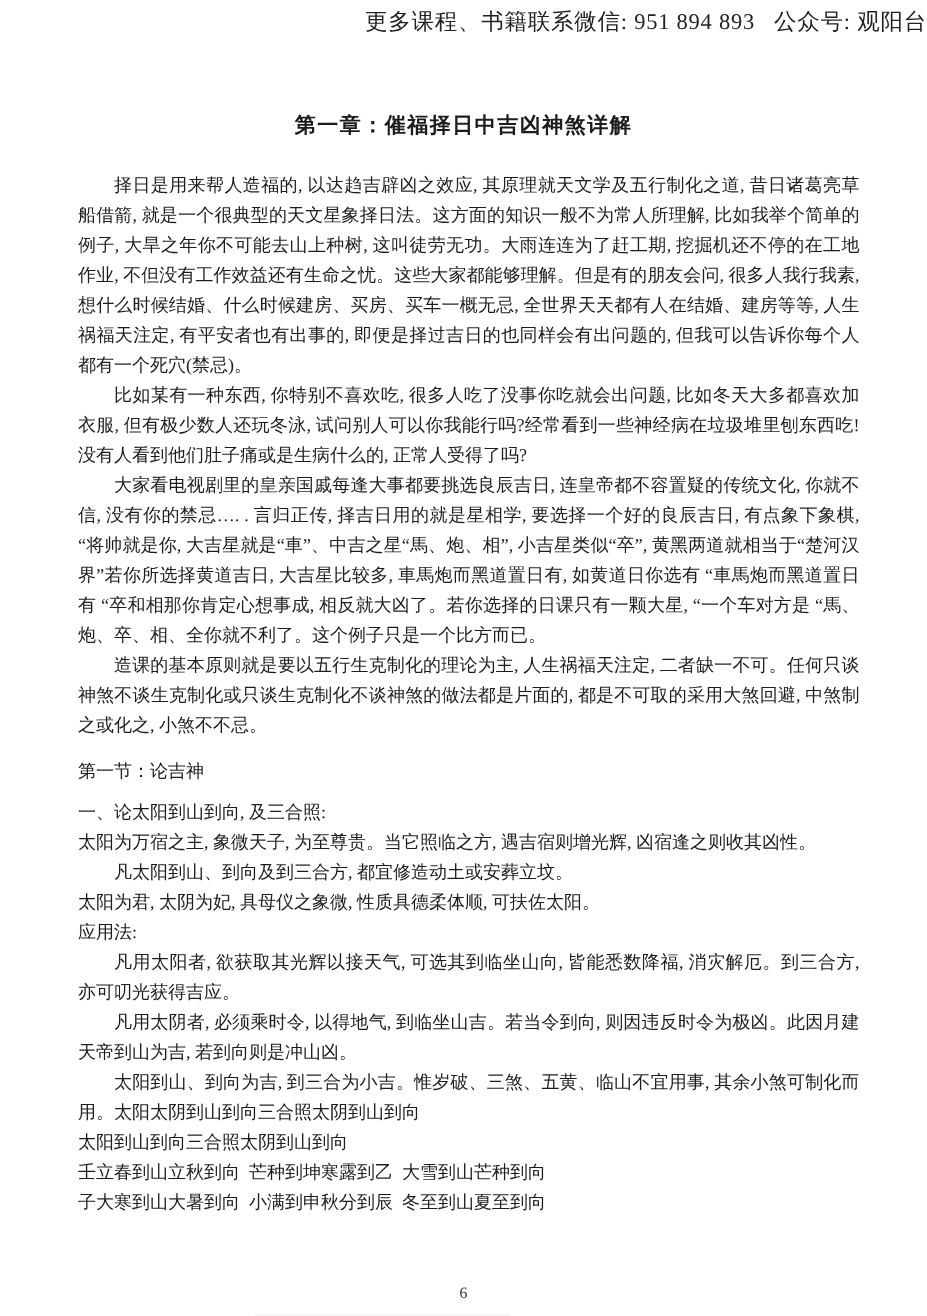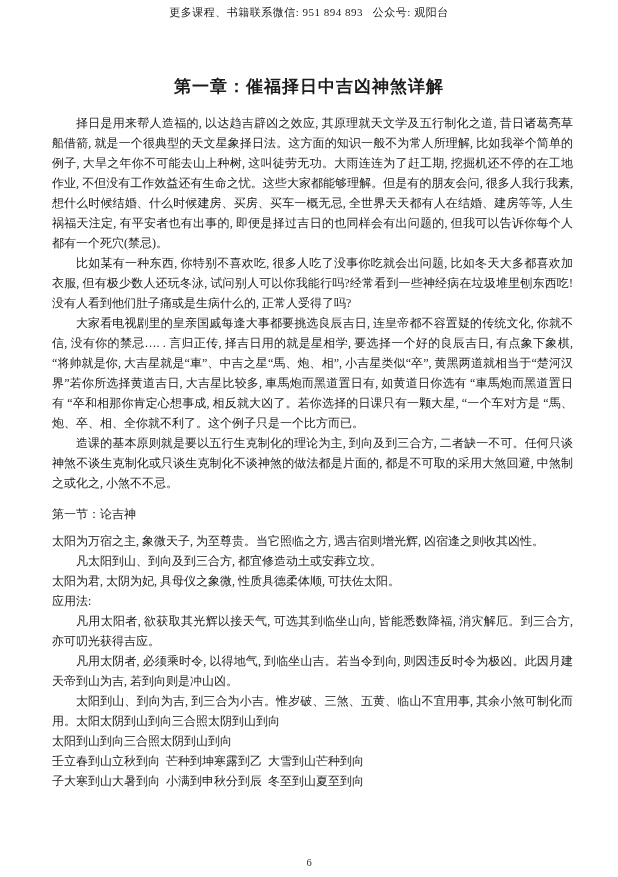--- a/index.html
+++ b/index.html
@@ -7,31 +7,31 @@
     position:relative;
     width:618px;height:877px;
     margin:0 auto;
     background:#ffffff;
     overflow:hidden;
     color:#1c1c1c;
     font-family:"Liberation Serif","DejaVu Serif",serif;
   }
   .header-line{
     position:absolute;top:5px;left:0;right:0;
-    text-align:center;
-    font-size:11px;
+    text-align:right;
+    font-size:15px;
     letter-spacing:.5px;
     color:#222;
     white-space:pre-wrap;
   }
   .chapter-title{
     position:absolute;top:75px;left:0;right:0;
     margin:0;
     text-align:center;
-    font-size:17px;
+    font-size:14px;
     font-weight:700;
     letter-spacing:1px;
   }
   .body-block{
     position:absolute;top:113px;left:52px;width:521px;
     font-size:12px;
     line-height:20px;
     text-align:justify;
   }
   .para{margin:0;text-indent:2em;}
@@ -56,24 +56,25 @@
   <h1 class="chapter-title">第一章：催福择日中吉凶神煞详解</h1>
 
   <div class="body-block">
 
     <p class="para">择日是用来帮人造福的, 以达趋吉辟凶之效应, 其原理就天文学及五行制化之道, 昔日诸葛亮草船借箭, 就是一个很典型的天文星象择日法。这方面的知识一般不为常人所理解, 比如我举个简单的例子, 大旱之年你不可能去山上种树, 这叫徒劳无功。大雨连连为了赶工期, 挖掘机还不停的在工地作业, 不但没有工作效益还有生命之忧。这些大家都能够理解。但是有的朋友会问, 很多人我行我素, 想什么时候结婚、什么时候建房、买房、买车一概无忌, 全世界天天都有人在结婚、建房等等, 人生祸福天注定, 有平安者也有出事的, 即便是择过吉日的也同样会有出问题的, 但我可以告诉你每个人都有一个死穴(禁忌)。</p>
 
     <p class="para">比如某有一种东西, 你特别不喜欢吃, 很多人吃了没事你吃就会出问题, 比如冬天大多都喜欢加衣服, 但有极少数人还玩冬泳, 试问别人可以你我能行吗?经常看到一些神经病在垃圾堆里刨东西吃!没有人看到他们肚子痛或是生病什么的, 正常人受得了吗?</p>
 
     <p class="para">大家看电视剧里的皇亲国戚每逢大事都要挑选良辰吉日, 连皇帝都不容置疑的传统文化, 你就不信, 没有你的禁忌…. . 言归正传, 择吉日用的就是星相学, 要选择一个好的良辰吉日, 有点象下象棋, “将帅就是你, 大吉星就是“車”、中吉之星“馬、炮、相”, 小吉星类似“卒”, 黄黑两道就相当于“楚河汉界”若你所选择黄道吉日, 大吉星比较多, 車馬炮而黑道置日有, 如黄道日你选有 “車馬炮而黑道置日有 “卒和相那你肯定心想事成, 相反就大凶了。若你选择的日课只有一颗大星, “一个车对方是 “馬、炮、卒、相、全你就不利了。这个例子只是一个比方而已。</p>
 
-    <p class="para">造课的基本原则就是要以五行生克制化的理论为主, 到向及到三合方, 二者缺一不可。任何只谈神煞不谈生克制化或只谈生克制化不谈神煞的做法都是片面的, 都是不可取的采用大煞回避, 中煞制之或化之, 小煞不不忌。</p>
+    <p class="para">造课的基本原则就是要以五行生克制化的理论为主, 人生祸福天注定, 二者缺一不可。任何只谈神煞不谈生克制化或只谈生克制化不谈神煞的做法都是片面的, 都是不可取的采用大煞回避, 中煞制之或化之, 小煞不不忌。</p>
 
     <p class="line section-heading">第一节：论吉神</p>
 
+    <p class="line">一、论太阳到山到向, 及三合照:</p>
 
     <p class="line">太阳为万宿之主, 象微天子, 为至尊贵。当它照临之方, 遇吉宿则增光辉, 凶宿逢之则收其凶性。</p>
 
     <p class="line indent">凡太阳到山、到向及到三合方, 都宜修造动土或安葬立坟。</p>
 
     <p class="line">太阳为君, 太阴为妃, 具母仪之象微, 性质具德柔体顺, 可扶佐太阳。</p>
 
 
     <p class="line">应用法:</p>
 

